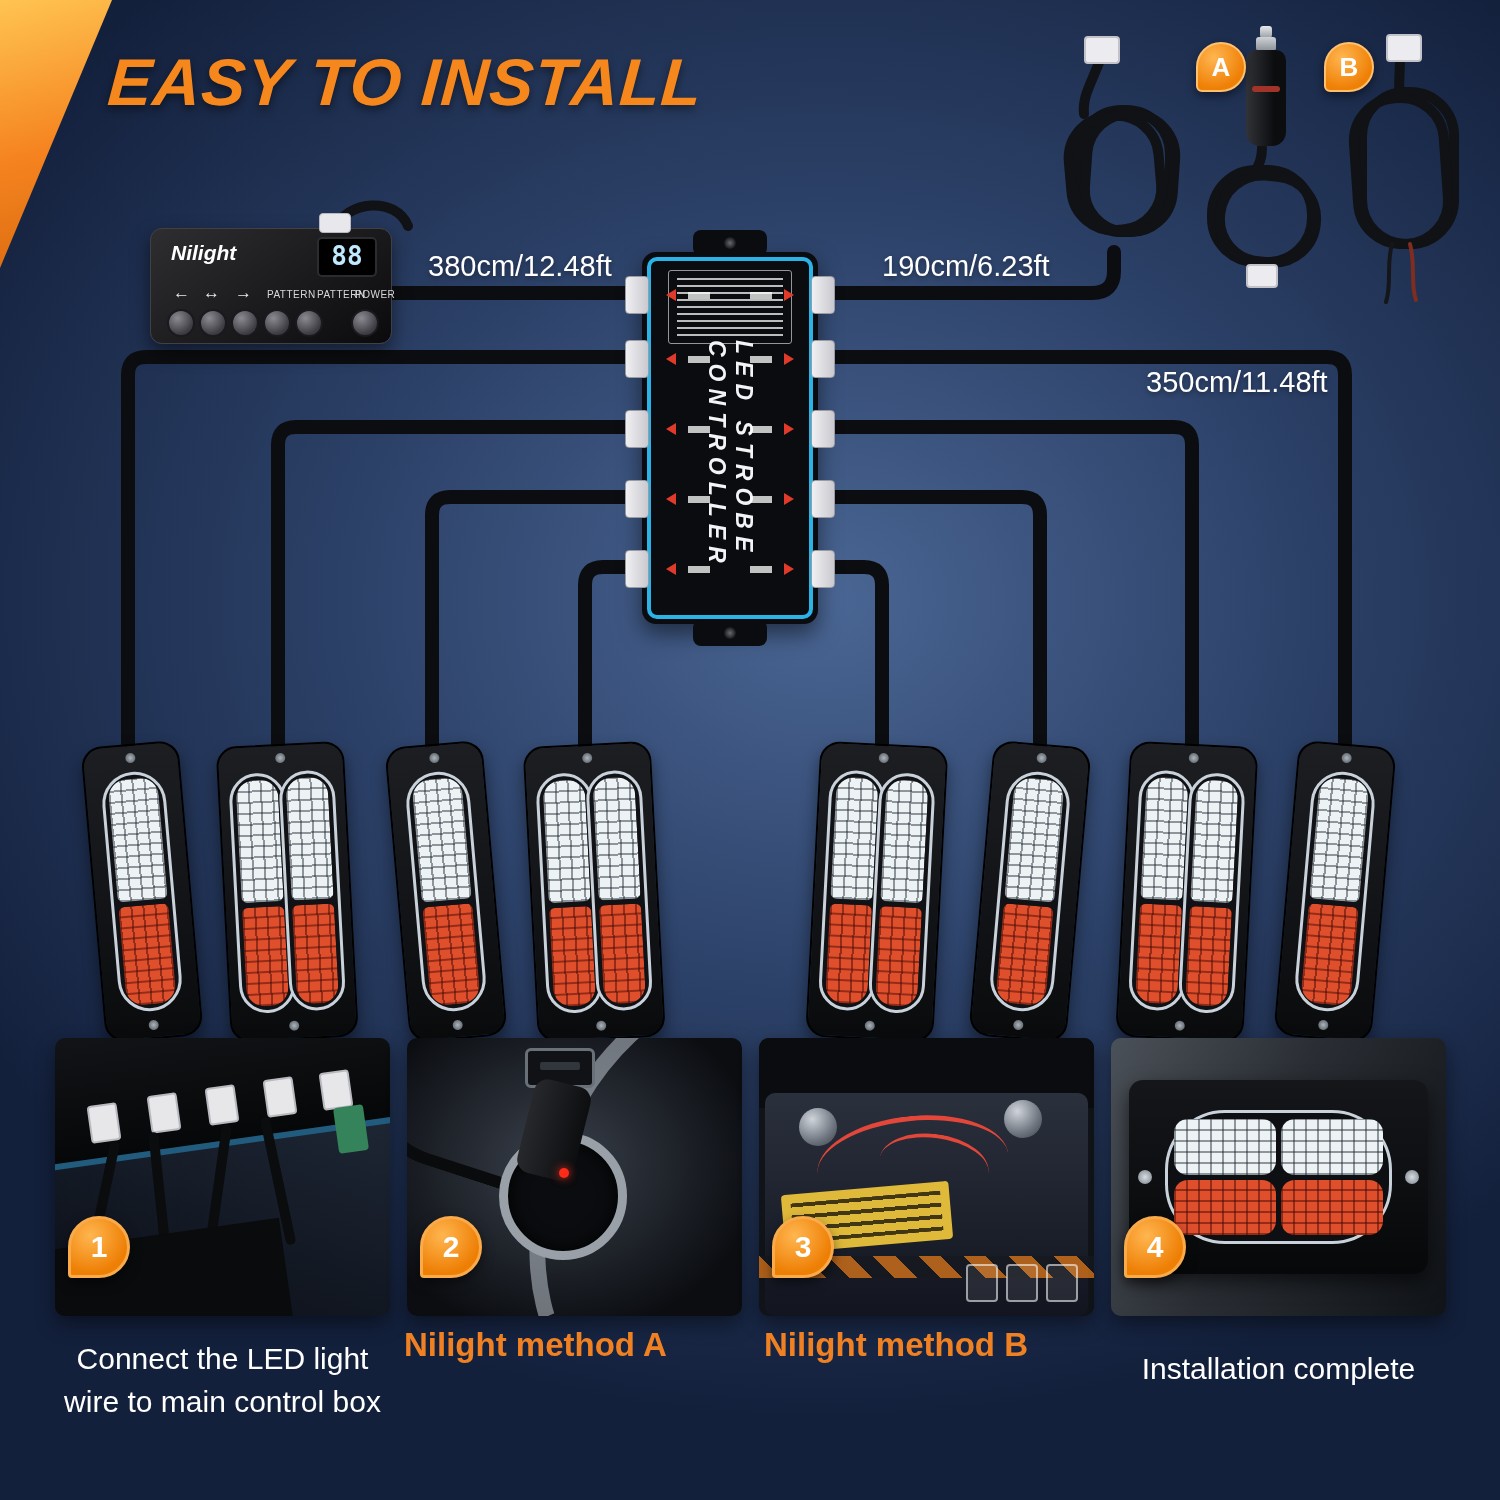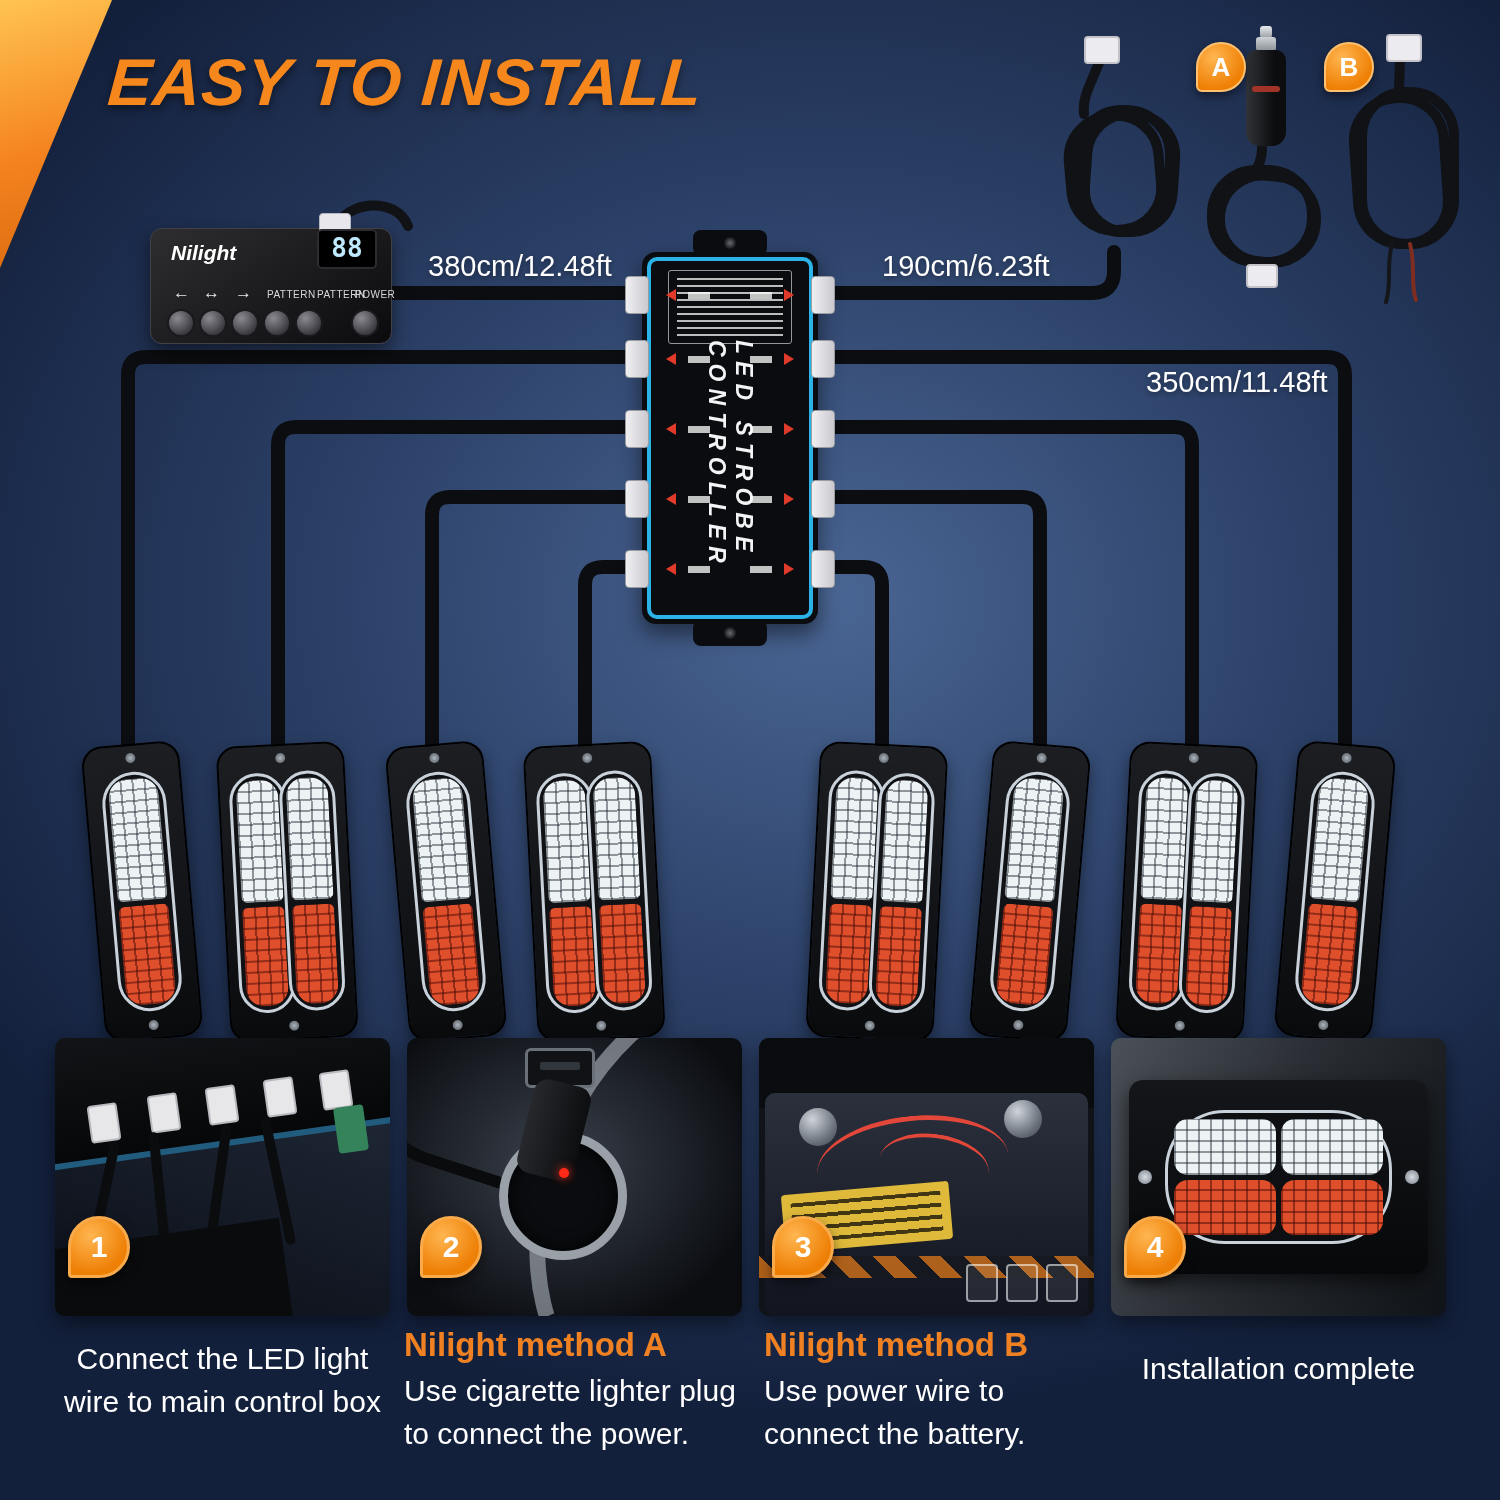--- a/index.html
+++ b/index.html
@@ -19,21 +19,21 @@
   .wires .t{stroke:#101216;stroke-width:10;fill:none;stroke-linecap:round;}
   .wires .w2{stroke:#15161a;stroke-width:4;fill:none;stroke-linecap:round;}
   .wires .w3{stroke:#7e2d1f;stroke-width:4;fill:none;stroke-linecap:round;}
   
   .remote{position:absolute;left:150px;top:228px;width:240px;height:114px;z-index:3;
     background:linear-gradient(145deg,#2e2e31,#0b0b0d);border-radius:12px;
     border:1px solid #404046;box-shadow:0 8px 18px rgba(0,0,0,.5);}
   .remote-stub{position:absolute;top:-16px;left:168px;width:30px;height:18px;background:#e8e8ec;
     border:1px solid #b8b8c0;border-radius:4px;}
   .remote-brand{position:absolute;left:20px;top:12px;color:#fff;font-size:21px;font-weight:bold;font-style:italic;}
-  .remote-display{position:absolute;right:14px;top:0;width:56px;height:36px;background:#000;
+  .remote-display{position:absolute;right:14px;top:8px;width:56px;height:36px;background:#000;
     border:2px solid #2c2c30;border-radius:5px;color:#bfe9ff;
     font-family:"DejaVu Sans Mono",monospace;font-size:26px;font-weight:bold;text-align:center;line-height:34px;}
   .remote-arrow{position:absolute;top:54px;color:#e8e8ea;font-size:17px;}
   .a1{left:22px}.a2{left:52px}.a3{left:84px}
   .remote-lbl{position:absolute;top:60px;color:#d8d8dc;font-size:10px;letter-spacing:.5px;}
   .lc{left:116px}.lp{left:166px}.lpw{left:204px}
   .rbtn{position:absolute;top:80px;width:24px;height:24px;border-radius:50%;
     background:radial-gradient(circle at 35% 30%,#8a8a90,#3c3c42 70%);border:2px solid #1a1a1e;}
   .b1{left:16px}.b2{left:48px}.b3{left:80px}.b4{left:112px}.b5{left:144px}.b6{left:200px}
   
@@ -411,18 +411,16 @@
     </div>
   <div class="step-badge sb3">
     <span>3</span>
     </div>
   <div class="step-badge sb4">
     <span>4</span>
     </div>
 
   <div class="caption cap1">Connect the LED light wire to main control box</div>
   <div class="cap-title ct2">Nilight method A</div>
-  <div class="caption cap2">Use cigarette lighter plug to connect the power.</div>
   <div class="cap-title ct3">Nilight method B</div>
-  <div class="caption cap3">Use power wire to connect the battery.</div>
   <div class="caption cap4">Installation complete</div>
 
 </div>
 
 </body></html>

